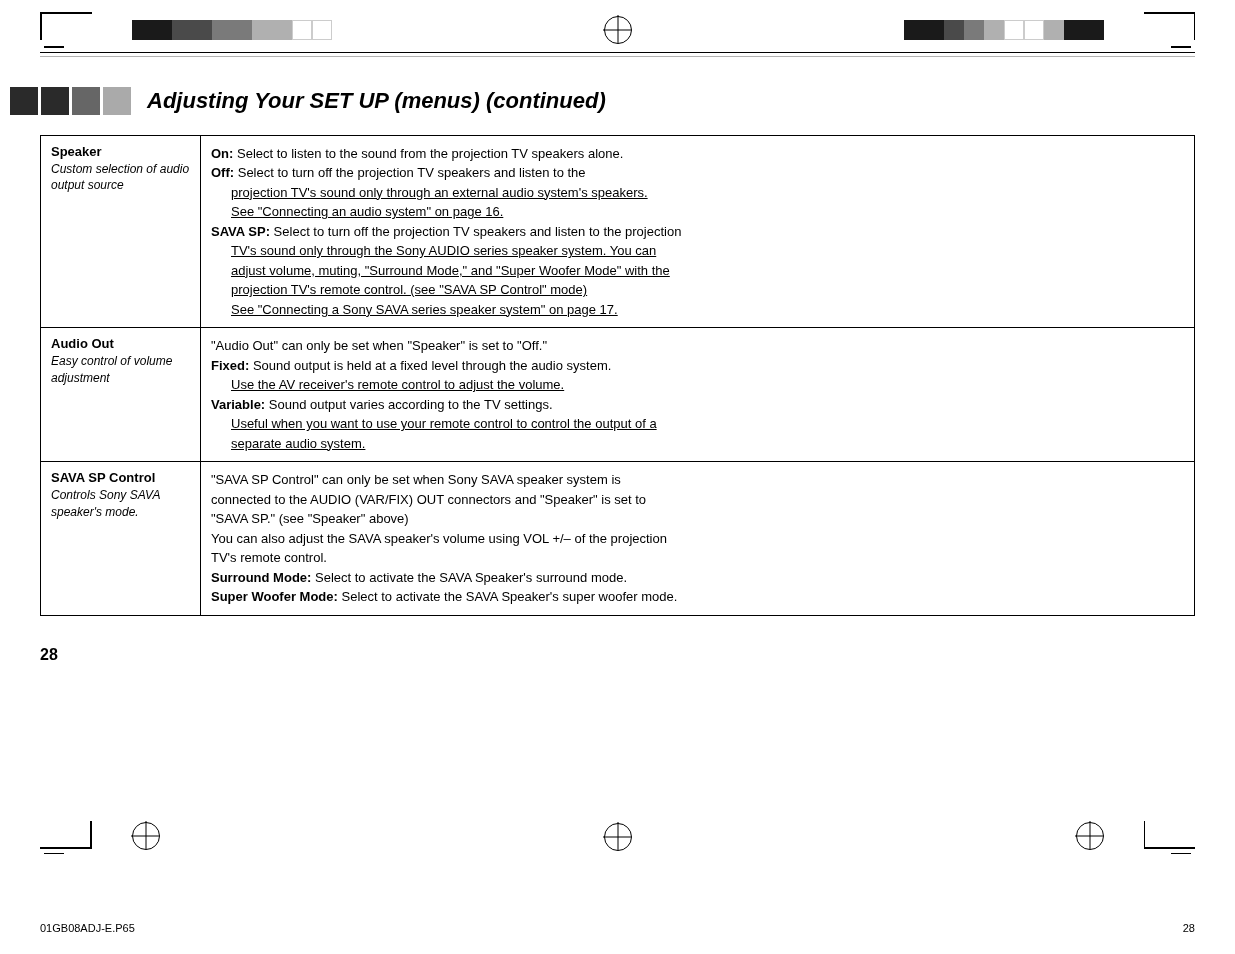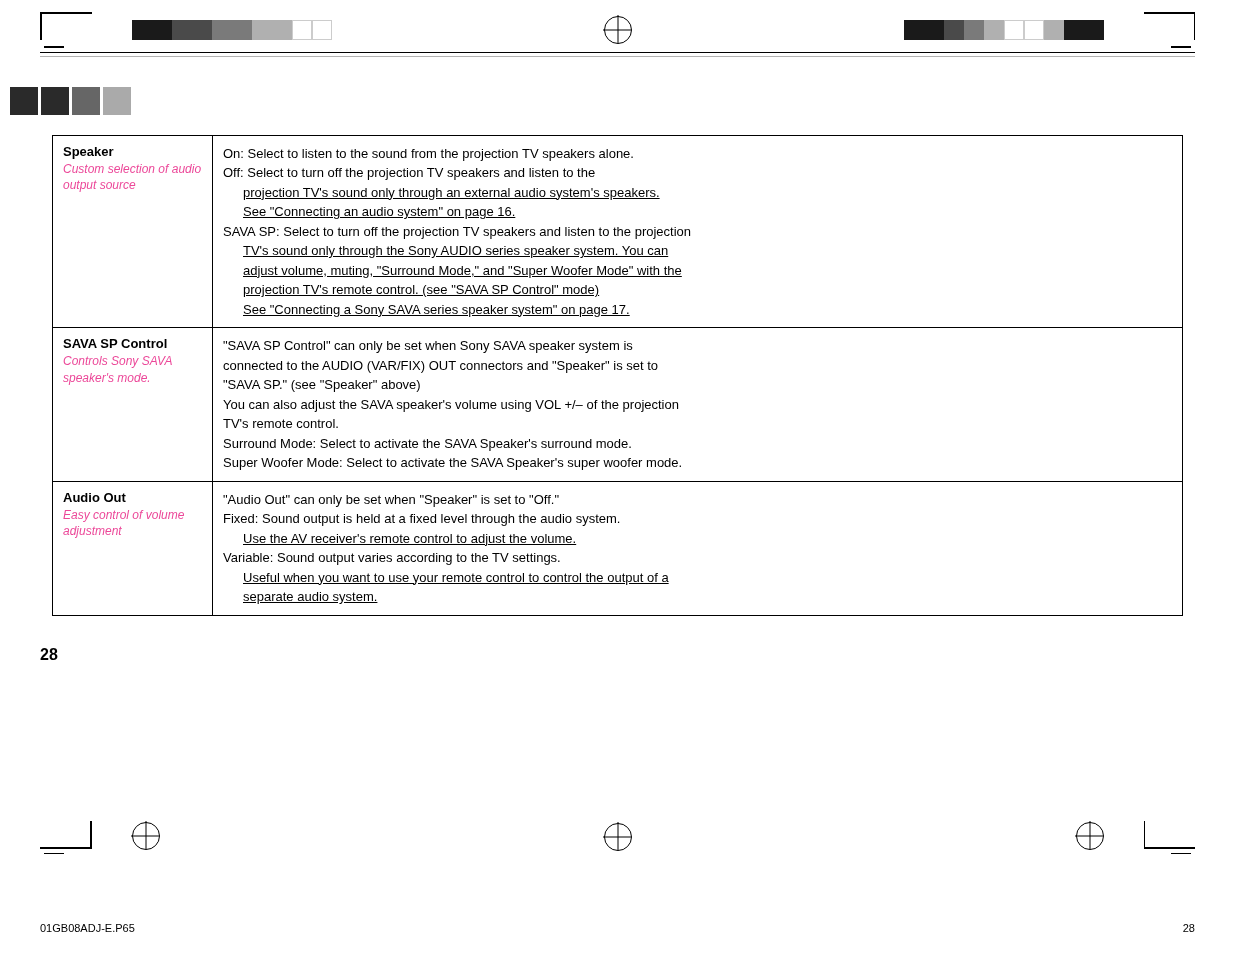--- a/index.html
+++ b/index.html
@@ -62,41 +62,41 @@
     }
 
     .row-title {
       font-weight: bold;
       font-size: 13px;
       color: #000;
       display: block;
     }
 
     .row-subtitle {
-      color: #ec4899;
+      color: #000000;
       font-size: 12px;
       font-style: italic;
       display: block;
       margin-top: 2px;
       line-height: 1.4;
     }
 
     .right-col {
       line-height: 1.5;
       font-size: 13px;
     }
 
     .indent {
       padding-left: 20px;
       display: block;
       text-decoration: underline;
     }
 
     .bold-label {
-      font-weight: normal;
+      font-weight: bold;
     }
 
     
     .page-number-area {
       padding: 30px 40px 10px 40px;
       font-weight: bold;
       font-size: 16px;
     }
 
     
@@ -245,23 +245,24 @@
 <div style="margin: 4px 40px 0 40px; height:1px; background:#000;"></div>
 <div style="margin: 3px 40px 0 40px; height:1px; background:#000; opacity:0.3;"></div>
 
 <div class="page-title-area">
   <div class="title-icon">
     <div class="title-icon-block title-icon-block-dark"></div>
     <div class="title-icon-block title-icon-block-dark"></div>
     <div class="title-icon-block title-icon-block-med"></div>
     <div class="title-icon-block title-icon-block-light"></div>
   </div>
-</div>
-
-<div style="padding: 0 42px;">
+  <span class="page-title">Adjusting Your SET UP (menus) (continued)</span>
+</div>
+
+<div style="padding: 0 30px;">
   <table class="content-table">
     <tbody>
 
       <tr>
         <td class="left-col">
           <span class="row-title">Speaker</span>
           <span class="row-subtitle">Custom selection of audio output source</span>
         </td>
         <td class="right-col">
           <span><span class="bold-label">On:</span> Select to listen to the sound from the projection TV speakers alone.</span><br>
@@ -271,48 +272,48 @@
           <span><span class="bold-label">SAVA SP:</span> Select to turn off the projection TV speakers and listen to the projection</span><br>
           <span class="indent">TV's sound only through the Sony AUDIO series speaker system. You can</span>
           <span class="indent">adjust volume, muting, "Surround Mode," and "Super Woofer Mode" with the</span>
           <span class="indent">projection TV's remote control. (see "SAVA SP Control" mode)</span>
           <span class="indent">See "Connecting a Sony SAVA series speaker system" on page 17.</span>
         </td>
       </tr>
 
       <tr>
         <td class="left-col">
+          <span class="row-title">Audio Out</span>
+          <span class="row-subtitle">Easy control of volume adjustment</span>
+        </td>
+        <td class="right-col">
+          <span>"Audio Out" can only be set when "Speaker" is set to "Off."</span><br>
+          <span><span class="bold-label">Fixed:</span>  Sound output is held at a fixed level through the audio system.</span><br>
+          <span class="indent">Use the AV receiver's remote control to adjust the volume.</span>
+          <span><span class="bold-label">Variable:</span>  Sound output varies according to the TV settings.</span><br>
+          <span class="indent">Useful when you want to use your remote control to control the output of a</span>
+          <span class="indent">separate audio system.</span>
+        </td>
+      </tr>
+
+      <tr>
+        <td class="left-col">
           <span class="row-title">SAVA SP Control</span>
           <span class="row-subtitle">Controls Sony SAVA speaker's mode.</span>
         </td>
         <td class="right-col">
           <span>"SAVA SP Control" can only be set when Sony SAVA speaker system is</span><br>
           <span>connected to the AUDIO (VAR/FIX) OUT connectors and "Speaker" is set to</span><br>
           <span>"SAVA SP." (see "Speaker" above)</span><br>
           <span>You can also adjust the SAVA speaker's volume using VOL +/– of the projection</span><br>
           <span>TV's remote control.</span><br>
           <span><span class="bold-label">Surround Mode:</span>  Select to activate the SAVA Speaker's surround mode.</span><br>
           <span><span class="bold-label">Super Woofer Mode:</span>  Select to activate the SAVA Speaker's super woofer mode.</span>
         </td>
       </tr>
-
-      <tr>
-        <td class="left-col">
-          <span class="row-title">Audio Out</span>
-          <span class="row-subtitle">Easy control of volume adjustment</span>
-        </td>
-        <td class="right-col">
-          <span>"Audio Out" can only be set when "Speaker" is set to "Off."</span><br>
-          <span><span class="bold-label">Fixed:</span>  Sound output is held at a fixed level through the audio system.</span><br>
-          <span class="indent">Use the AV receiver's remote control to adjust the volume.</span>
-          <span><span class="bold-label">Variable:</span>  Sound output varies according to the TV settings.</span><br>
-          <span class="indent">Useful when you want to use your remote control to control the output of a</span>
-          <span class="indent">separate audio system.</span>
-        </td>
-      </tr>
     </tbody>
   </table>
 </div>
 
 <div class="page-number-area">28</div>
 
 <div style="position:absolute; bottom:100px; left:0; right:0; padding:0 40px;">
   <div class="decorative-row">
 
     <div style="display:flex; flex-direction:column; align-items:flex-start; gap:4px;">

